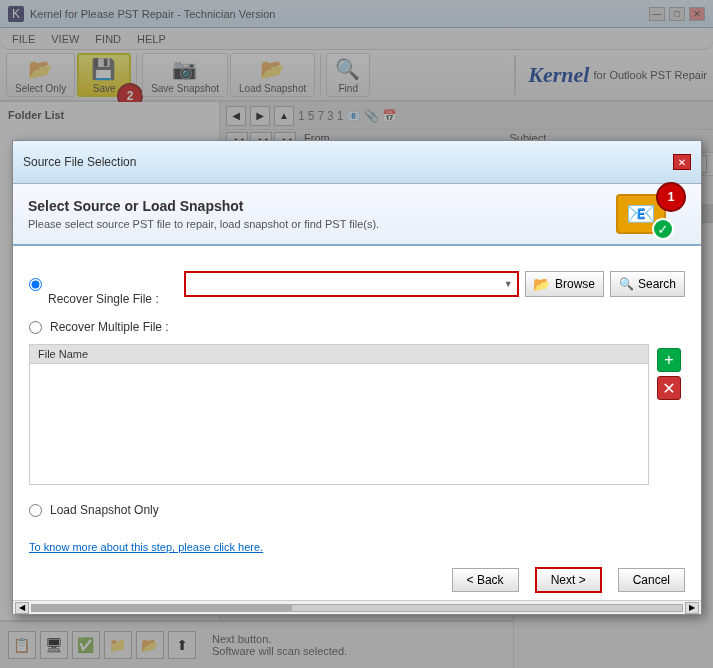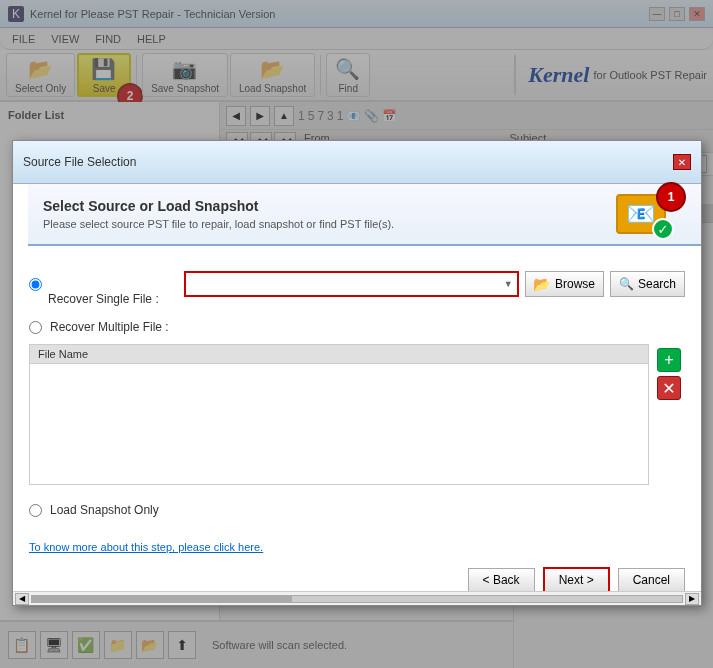--- a/index.html
+++ b/index.html
@@ -99,21 +99,21 @@
     .saving-item { display: flex; align-items: center; gap: 4px; padding: 4px 8px; font-size: 11px; }
 
     
     .modal-overlay { position: absolute; top: 0; left: 0; width: 713px; height: 668px; background: rgba(100,100,100,0.5); z-index: 10; }
     .modal { position: absolute; top: 140px; left: 12px; width: 690px; background: white; border: 1px solid #888; box-shadow: 3px 3px 10px rgba(0,0,0,0.4); z-index: 11; }
 
     .modal-title-bar { background: linear-gradient(to bottom, #e8f4ff, #c8dff0); padding: 13px 10px; display: flex; align-items: center; justify-content: space-between; border-bottom: 1px solid #aac; }
     .modal-title-text { font-size: 12px; color: #333; font-weight: normal; }
     .modal-close-btn { width: 18px; height: 16px; background: #cc3333; border: 1px solid #880000; color: white; font-size: 10px; display: flex; align-items: center; justify-content: center; cursor: pointer; }
 
-    .modal-header { background: linear-gradient(to bottom, #f8f8ff, #e8f0f8); border-bottom: 2px solid #88aacc; padding: 10px 15px; display: flex; align-items: center; justify-content: space-between; margin-left: 15px; }
+    .modal-header { background: linear-gradient(to bottom, #f8f8ff, #e8f0f8); border-bottom: 2px solid #88aacc; padding: 10px 15px; display: flex; align-items: center; justify-content: space-between; }
     .modal-header-left { }
     .modal-header-title { font-size: 14px; font-weight: bold; color: #333; margin-bottom: 4px; }
     .modal-header-subtitle { font-size: 11px; color: #555; }
 
     .modal-body { padding: 16px; }
 
     .single-file-row { display: flex; align-items: center; gap: 6px; margin-left: 0; margin-bottom: 14px; }
     .file-dropdown-wrapper { flex: 1; position: relative; border: 2px solid #cc0000; background: white; height: 26px; display: flex; align-items: center; }
     .file-dropdown-arrow { position: absolute; right: 4px; font-size: 9px; color: #666; }
 
@@ -132,21 +132,21 @@
     .scroll-thumb { position: absolute; left: 0; width: 40%; height: 100%; background: #aaa; }
 
     .add-remove-btns { display: flex; flex-direction: column; gap: 4px; padding: 4px; }
     .add-btn { width: 24px; height: 24px; background: #00aa44; border: 1px solid #008833; color: white; font-size: 16px; display: flex; align-items: center; justify-content: center; cursor: pointer; border-radius: 3px; }
     .remove-btn { width: 24px; height: 24px; background: #cc3333; border: 1px solid #881111; color: white; font-size: 16px; display: flex; align-items: center; justify-content: center; cursor: pointer; border-radius: 3px; }
 
     .snapshot-row { display: flex; align-items: center; gap: 8px; margin-top: 8px; }
 
     .modal-footer-link { padding: 8px 16px; font-size: 11px; color: #0066cc; text-decoration: underline; cursor: pointer; }
 
-    .modal-footer-btns { display: flex; justify-content: flex-end; align-items: center; padding: 6px 16px 12px; gap: 8px; }
+    .modal-footer-btns { display: flex; justify-content: flex-end; align-items: center; padding: 6px 16px 21px; gap: 16px; }
     .back-btn { padding: 4px 14px; border: 1px solid #aaa; background: linear-gradient(to bottom, #fff, #e0e0e0); cursor: pointer; font-size: 12px; }
     .next-btn { padding: 4px 14px; border: 2px solid #cc0000; background: linear-gradient(to bottom, #fff, #e0e0e0); cursor: pointer; font-size: 12px; font-weight: normal; }
     .cancel-btn { padding: 4px 14px; border: 1px solid #aaa; background: linear-gradient(to bottom, #fff, #e0e0e0); cursor: pointer; font-size: 12px; }
 
     
     .status-bar { position: absolute; bottom: 0; left: 0; right: 0; height: 48px; background: #e8e8e8; border-top: 2px solid #ccc; display: flex; align-items: center; }
     .status-toolbar { display: flex; align-items: center; gap: 4px; padding: 4px 8px; }
     .status-btn { width: 28px; height: 28px; border: 1px solid #aaa; background: #f0f0f0; display: flex; align-items: center; justify-content: center; cursor: pointer; font-size: 14px; }
     .status-content { flex: 1; padding: 4px 8px; font-size: 11px; color: #333; }
     .status-right { display: flex; align-items: center; gap: 4px; padding-right: 8px; }
@@ -365,20 +365,21 @@
 <div class="status-bar">
   <div class="status-toolbar">
     <div class="status-btn">📋</div>
     <div class="status-btn">🖥</div>
     <div class="status-btn">✅</div>
     <div class="status-btn">📁</div>
     <div class="status-btn">📂</div>
     <div class="status-btn">⬆</div>
   </div>
   <div class="status-content">
+    <div style="font-size:11px; color:#444;">Next button.</div>
     <div style="font-size:11px; color:#444;">Software will scan selected.</div>
   </div>
   <div class="status-right">
     <div class="status-icon">☁</div>
     <span style="font-size:11px;">iCloud</span>
     <span style="font-size:10px; color:#666;">▼</span>
   </div>
 </div>
 
 </body></html>

